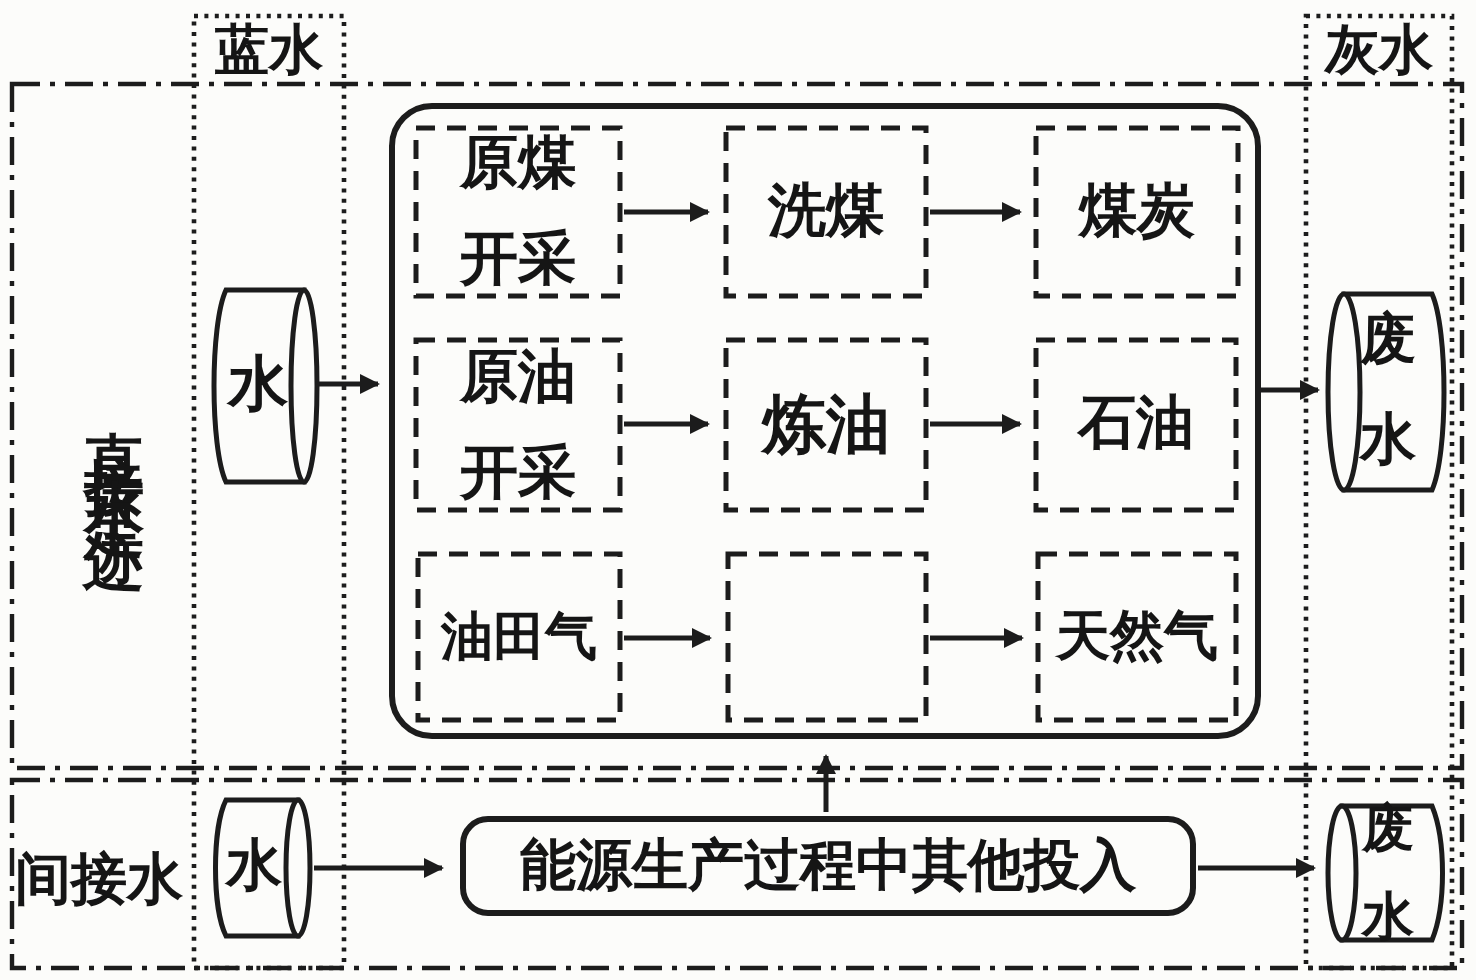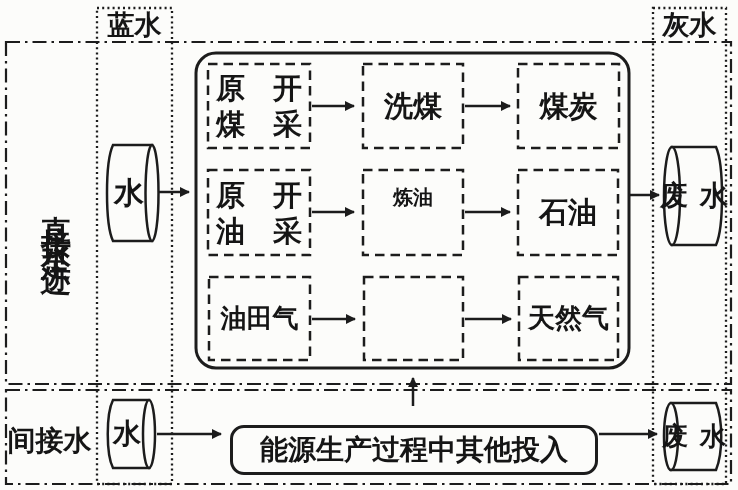--- a/index.html
+++ b/index.html
@@ -6,30 +6,29 @@
   body{
     width:738px;height:490px;position:relative;overflow:hidden;
     background:#fcfcfa;color:#151515;
     font-family:"Liberation Serif","DejaVu Serif",serif;
   }
   .abs{position:absolute;}
   .lbl{
     position:absolute;display:flex;align-items:center;justify-content:center;
     text-align:center;font-weight:700;line-height:1.2;
   }
-  .col{flex-direction:row;gap:12px;}
+  .col{flex-direction:column;gap:12px;}
   .col span{display:block;}
   #wires{left:0;top:0;z-index:0;}
   .lbl{z-index:2;}
   .node-box{
     position:absolute;z-index:2;display:flex;align-items:center;justify-content:center;
     text-align:right;font-weight:700;
     border:3px solid #1c1c1c;border-radius:14px;box-sizing:border-box;
     background:#fcfcfa;
-    margin-top:17px;
   }
 </style>
 </head>
 <body>
 
 <svg id="wires" class="abs" width="738" height="490" viewBox="0 0 738 490">
   <defs>
     <marker id="ah" markerWidth="11" markerHeight="10" refX="9" refY="5" orient="auto" markerUnits="userSpaceOnUse">
       <path d="M0,0 L10,5 L0,10 Z" fill="#1c1c1c"></path>
     </marker>
@@ -122,21 +121,21 @@
   <span>原煤</span>
   <span>开采</span>
 </div>
 <div class="lbl" style="left:363px;top:64px;width:100px;height:84px;font-size:29px;">洗煤</div>
 <div class="lbl" style="left:518px;top:64px;width:101px;height:84px;font-size:29px;">煤炭</div>
 
 <div class="lbl col" style="left:208px;top:170px;width:102px;height:85px;font-size:29px;line-height:36px;">
   <span>原油</span>
   <span>开采</span>
 </div>
-<div class="lbl" style="left:363px;top:154px;width:100px;height:85px;font-size:20px;">炼油</div>
+<div class="lbl" style="left:363px;top:170px;width:100px;height:85px;font-size:32px;">炼油</div>
 <div class="lbl" style="left:518px;top:170px;width:100px;height:85px;font-size:29px;">石油</div>
 
 <div class="lbl col" style="left:209px;top:277px;width:101px;height:83px;font-size:26px;line-height:34px;">
   <span>油田气</span>
 </div>
 <div class="lbl col" style="left:364px;top:277px;width:99px;height:83px;font-size:29px;line-height:36px;">
 </div>
 <div class="lbl" style="left:519px;top:277px;width:99px;height:83px;font-size:27px;">天然气</div>
 
 <div class="node-box" style="left:230px;top:408px;width:368px;height:50px;font-size:28px;">能源生产过程中其他投入</div>

